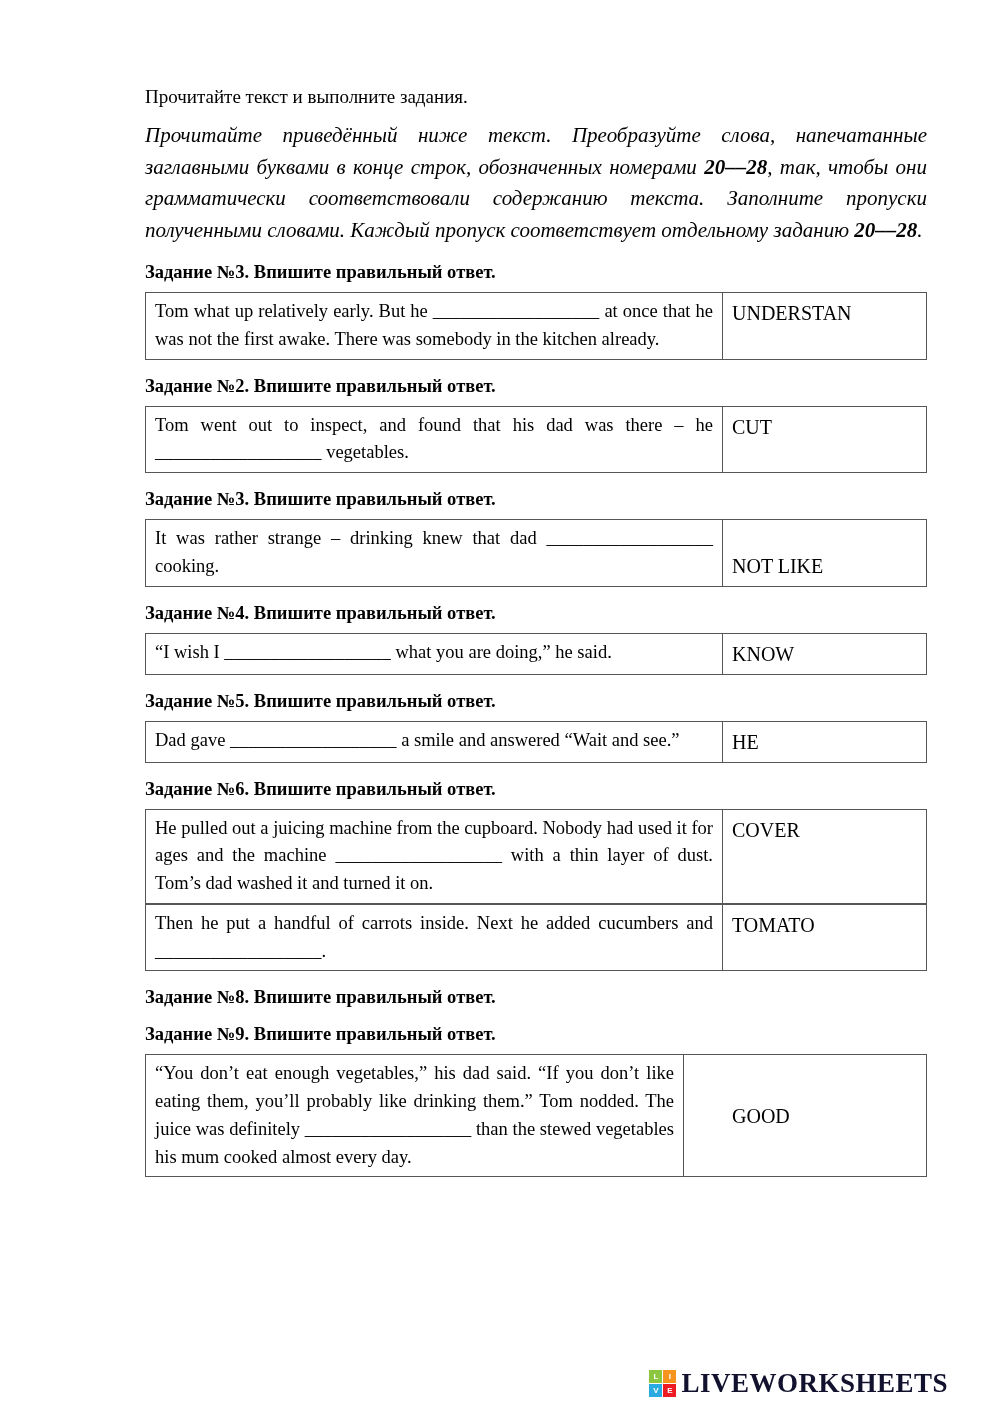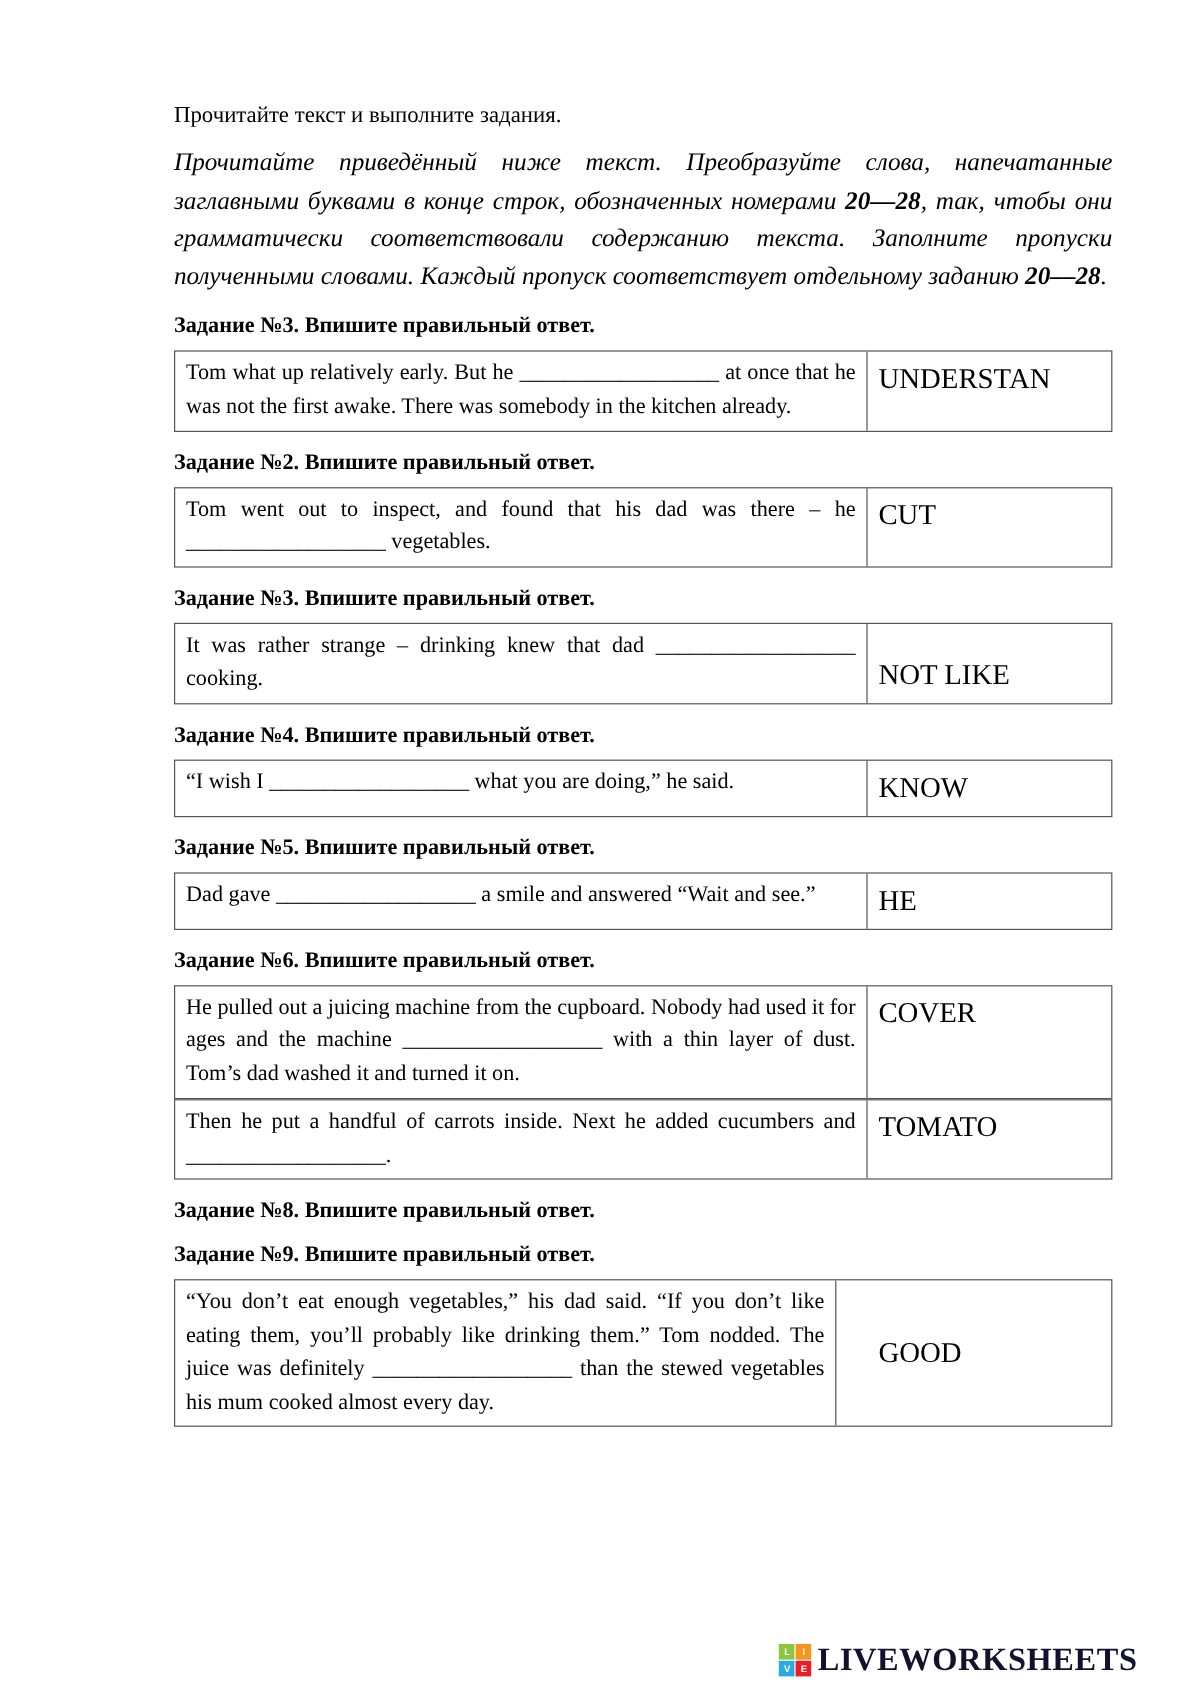--- a/index.html
+++ b/index.html
@@ -7,23 +7,23 @@
     width:1000px;height:1414px;position:relative;background:#ffffff;
     font-family:"Liberation Serif", serif;color:#000;
   }
   .content{position:absolute;left:145px;top:86px;width:782px;}
   .intro-title{font-size:19px;font-weight:normal;margin:0 0 12px 0;}
   .intro{font-style:italic;font-size:21px;line-height:1.5;text-align:justify;margin:0 0 10px 0;}
   .intro b{font-weight:bold;}
   .task-heading{font-size:18.5px;font-weight:bold;margin:16px 0 9px 0;}
   .task-box{display:flex;border:1px solid #555;background:#fff;}
   .task-text{flex:1;padding:5px 9px;font-size:18.5px;line-height:1.5;text-align:justify;}
-  .task-key{width:185px;border-left:1px solid #555;padding:5px 9px;font-size:24px;line-height:1.5;}
+  .task-key{width:185px;border-left:1px solid #555;padding:5px 9px;font-size:20px;line-height:1.5;}
   .task-key.bottom{display:flex;align-items:flex-end;}
-  .task-key.center{display:flex;align-items:center;padding-left:35px;}
+  .task-key.center{display:flex;align-items:center;padding-left:48px;}
   .blank{white-space:nowrap;}
   .footer{position:absolute;left:0;top:1368px;width:1000px;display:flex;justify-content:flex-end;align-items:center;padding-right:52px;box-sizing:border-box;}
   .logo-grid{display:grid;grid-template-columns:13px 13px;grid-template-rows:13px 13px;gap:1px;margin-right:5px;}
   .logo-cell{display:flex;align-items:center;justify-content:center;color:#fff;
     font-family:"Liberation Sans", sans-serif;font-size:8px;font-weight:bold;}
   .brand{font-family:Liberation Serif, serif;font-weight:bold;font-size:27px;color:#12122e;letter-spacing:0.5px;text-decoration:none;}
 </style>
 </head>
 <body>
 

